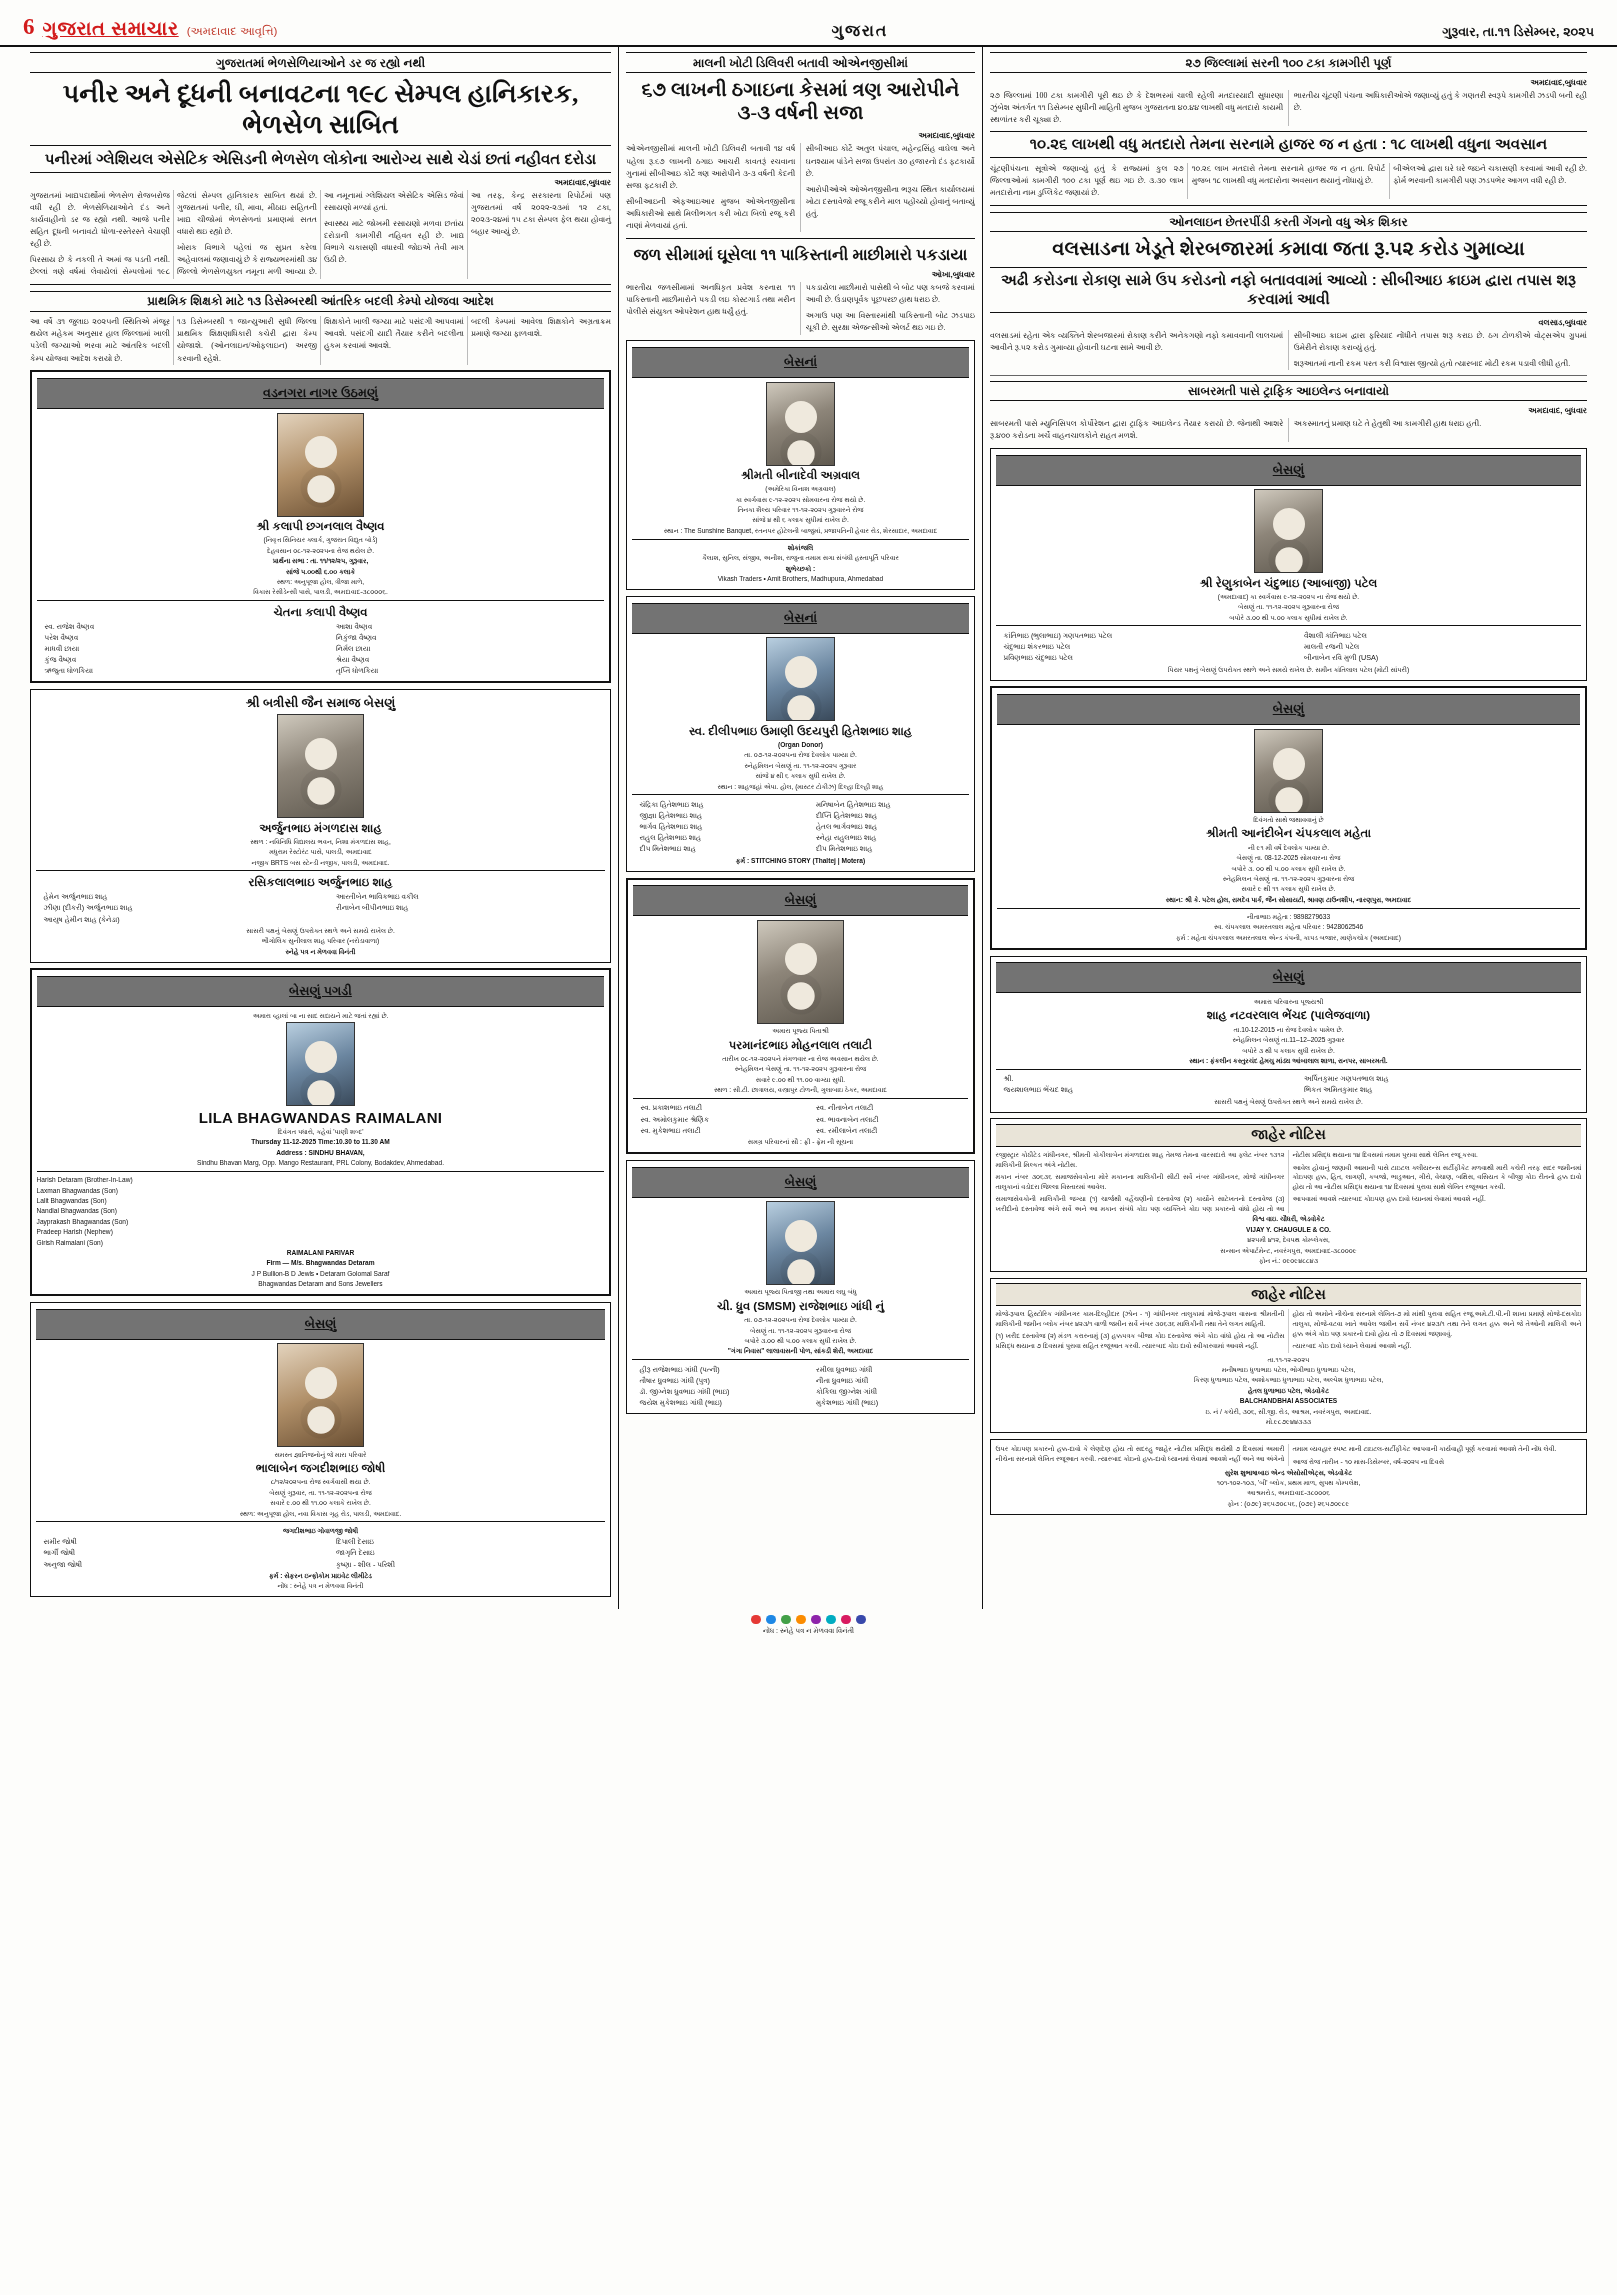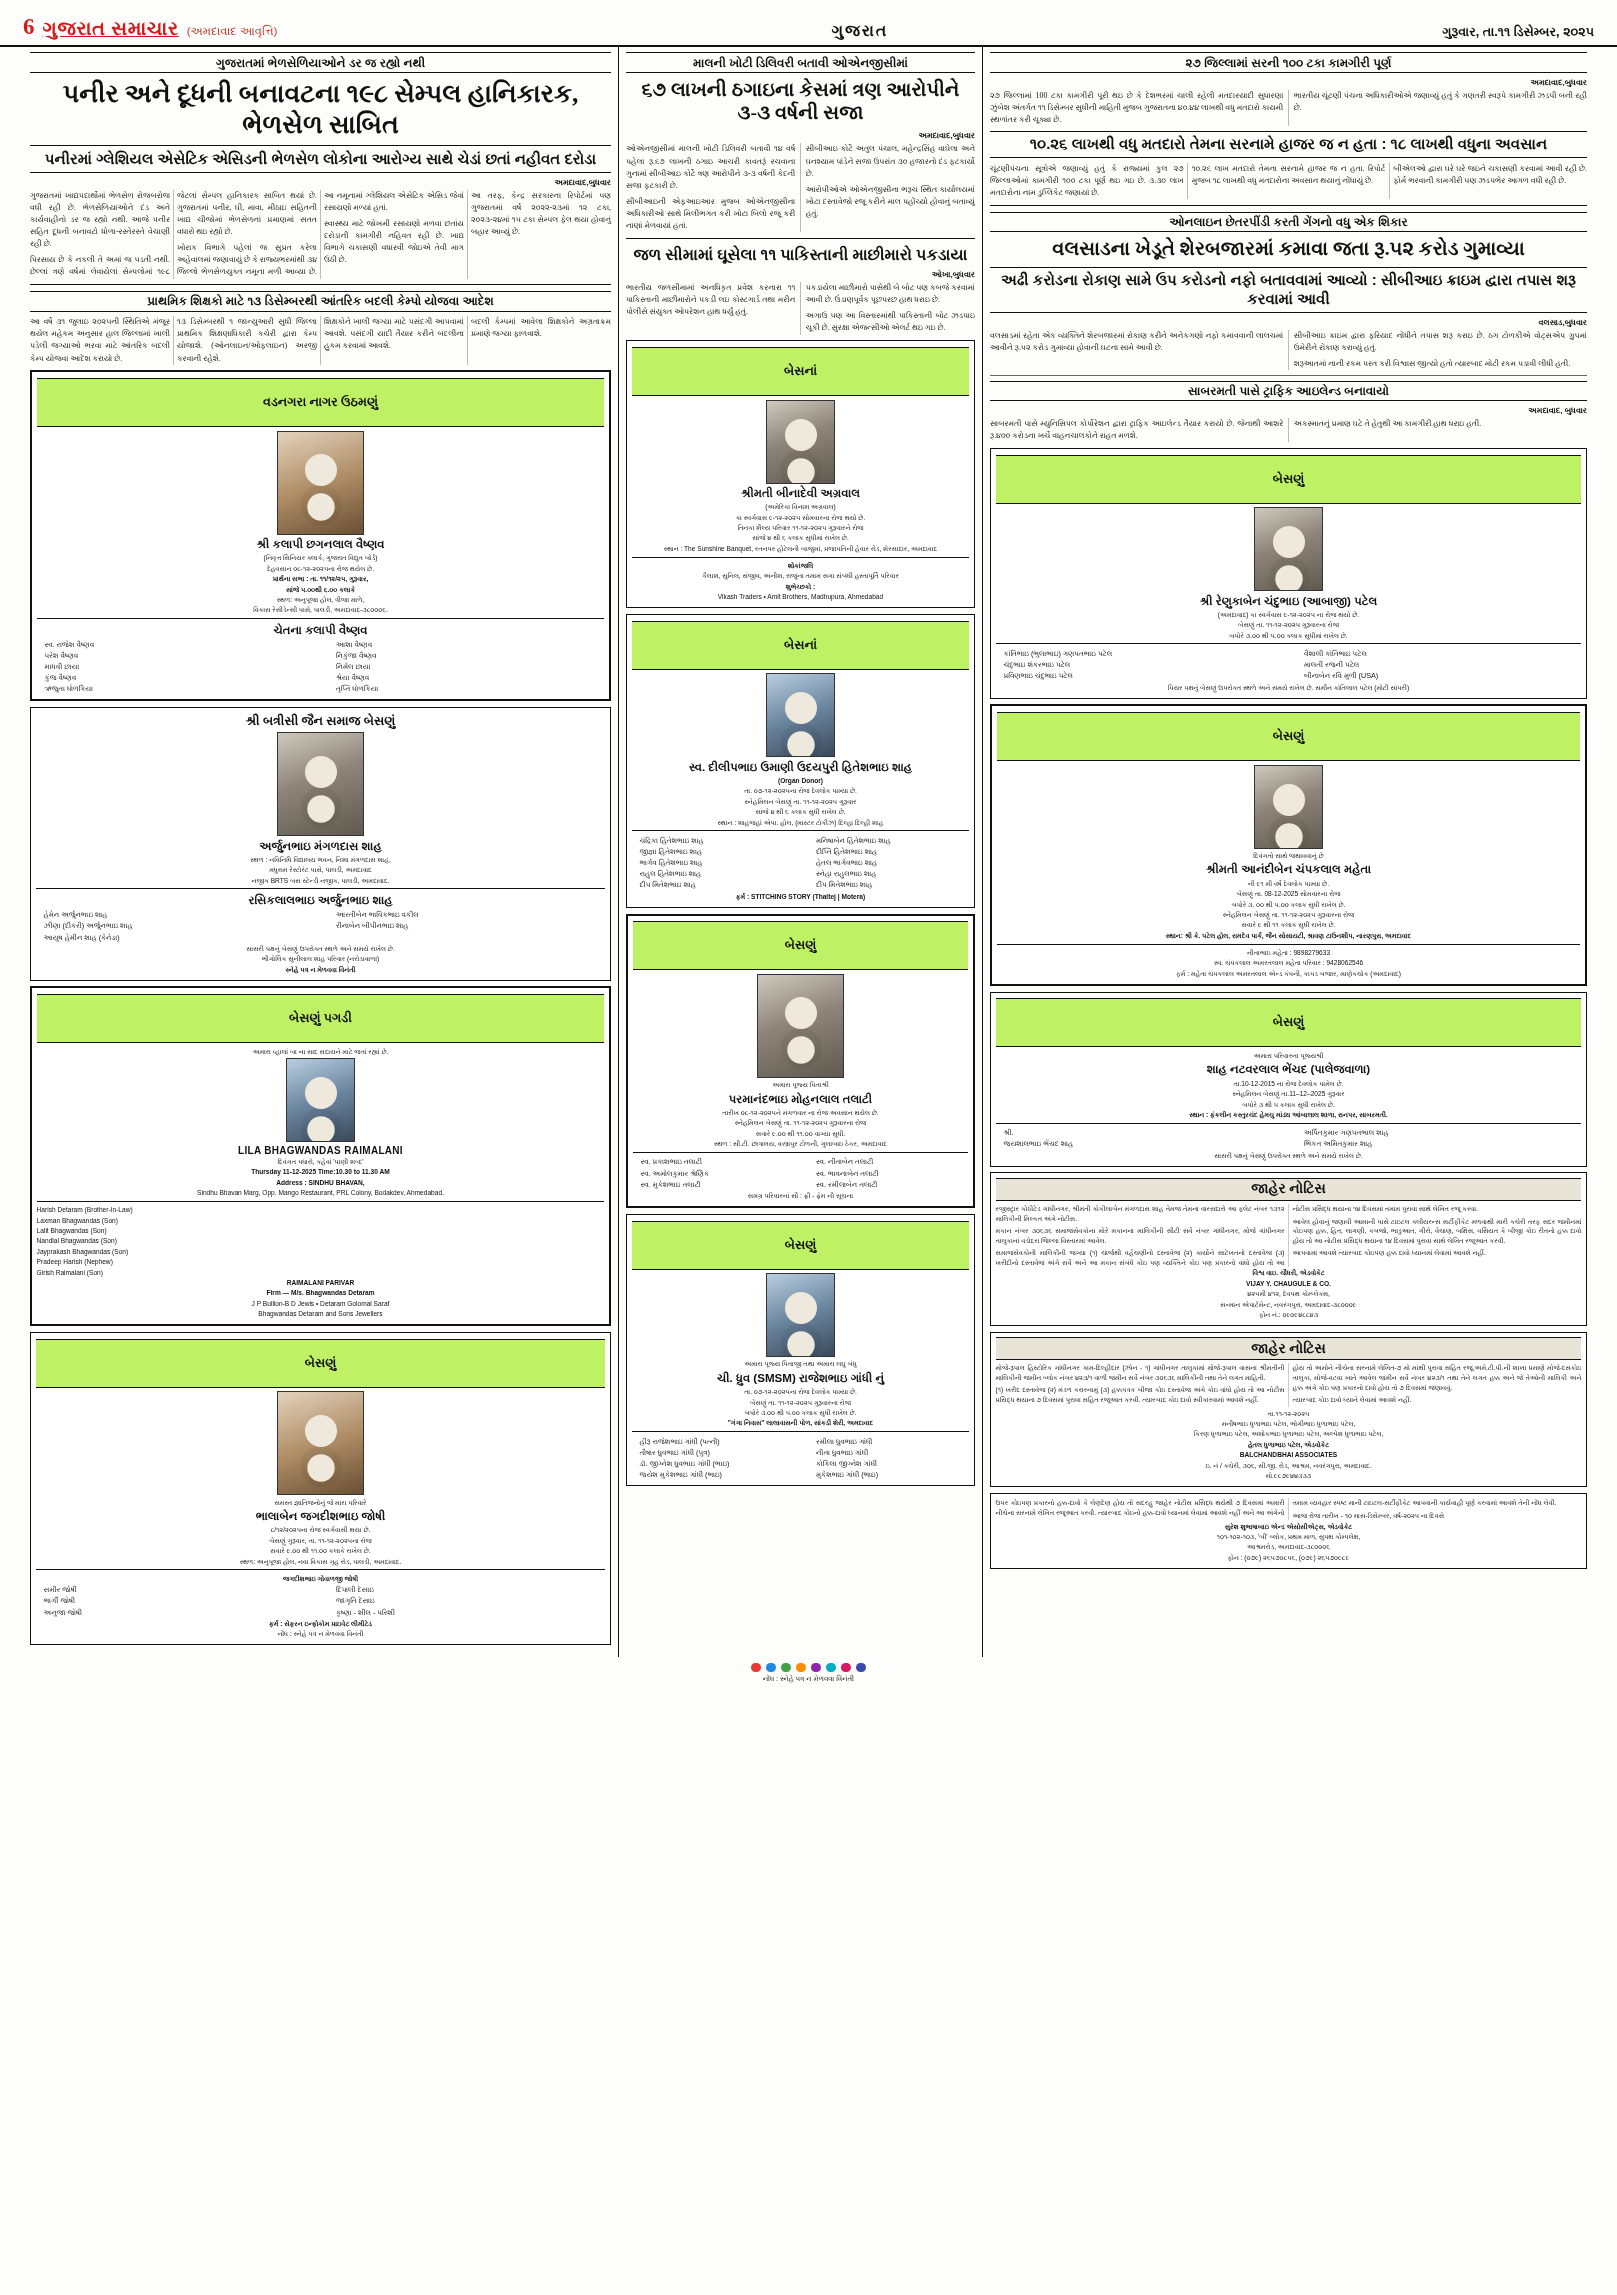--- a/index.html
+++ b/index.html
@@ -103,23 +103,24 @@
     margin: 5.8px 0;
     text-align: center;
     background: #fff;
   }
   .adbox.dbl { border: 2.3px double #111; }
   .ad-title {
     font-size: 12.7px; font-weight: bold; margin: 1.2px 0 3.5px 0;
     font-family: "Liberation Serif", serif;
   }
   .ad-title.ribbon {
-    background: #bef264;
+    background: #737373;
     border-top: 0.6px solid #111; border-bottom: 0.6px solid #111;
-    padding: 16px 0;
+    padding: 7px 0;
+    text-decoration: underline;
   }
   .ad-name { font-size: 11.6px; font-weight: bold; margin: 2.3px 0; }
   .ad-small { font-size: 6.6px; line-height: 1.4; margin: 1.2px 0; }
   .portrait {
     width: 87px; height: 104px; margin: 2.3px auto;
     border: 1.2px solid #333;
     background: linear-gradient(160deg,#cfc9bd 0%, #8d8579 45%, #5f594f 100%);
     position: relative; overflow: hidden;
   }
   .portrait::after{
@@ -142,21 +143,21 @@
   .notice-body { column-count:2; column-gap:8px; column-rule:0.6px solid #ccc; text-align:left; }
   .notice-body p { font-size:6.6px; line-height:1.45; margin:0 0 2.9px 0; text-align:justify; }
   .left-text { text-align:left; }
   .bold { font-weight:bold; }
   .strip-dots {
     display:flex; gap:5.8px; justify-content:center; padding:5.8px 0 2.3px 0;
   }
   .strip-dots span { width:9.2px;height:9.2px;border-radius:50%; display:block; }
   .footer-note { text-align:center; font-size:7px; padding:1.2px 0 5.8px 0; }
   .engl { font-family:"Liberation Sans", sans-serif; }
-  .ad-en-title { font-size:10px; font-weight:bold; letter-spacing:0.3px; }
+  .ad-en-title { font-size:15px; font-weight:bold; letter-spacing:0.3px; }
   .hr-b { border-top:1.2px solid #111; margin:3.5px 0; }
 </style>
 </head>
 <body>
 
 <div class="page">
 
   <div class="masthead">
     <div class="mast-left">
       <span class="page-no">6</span>

